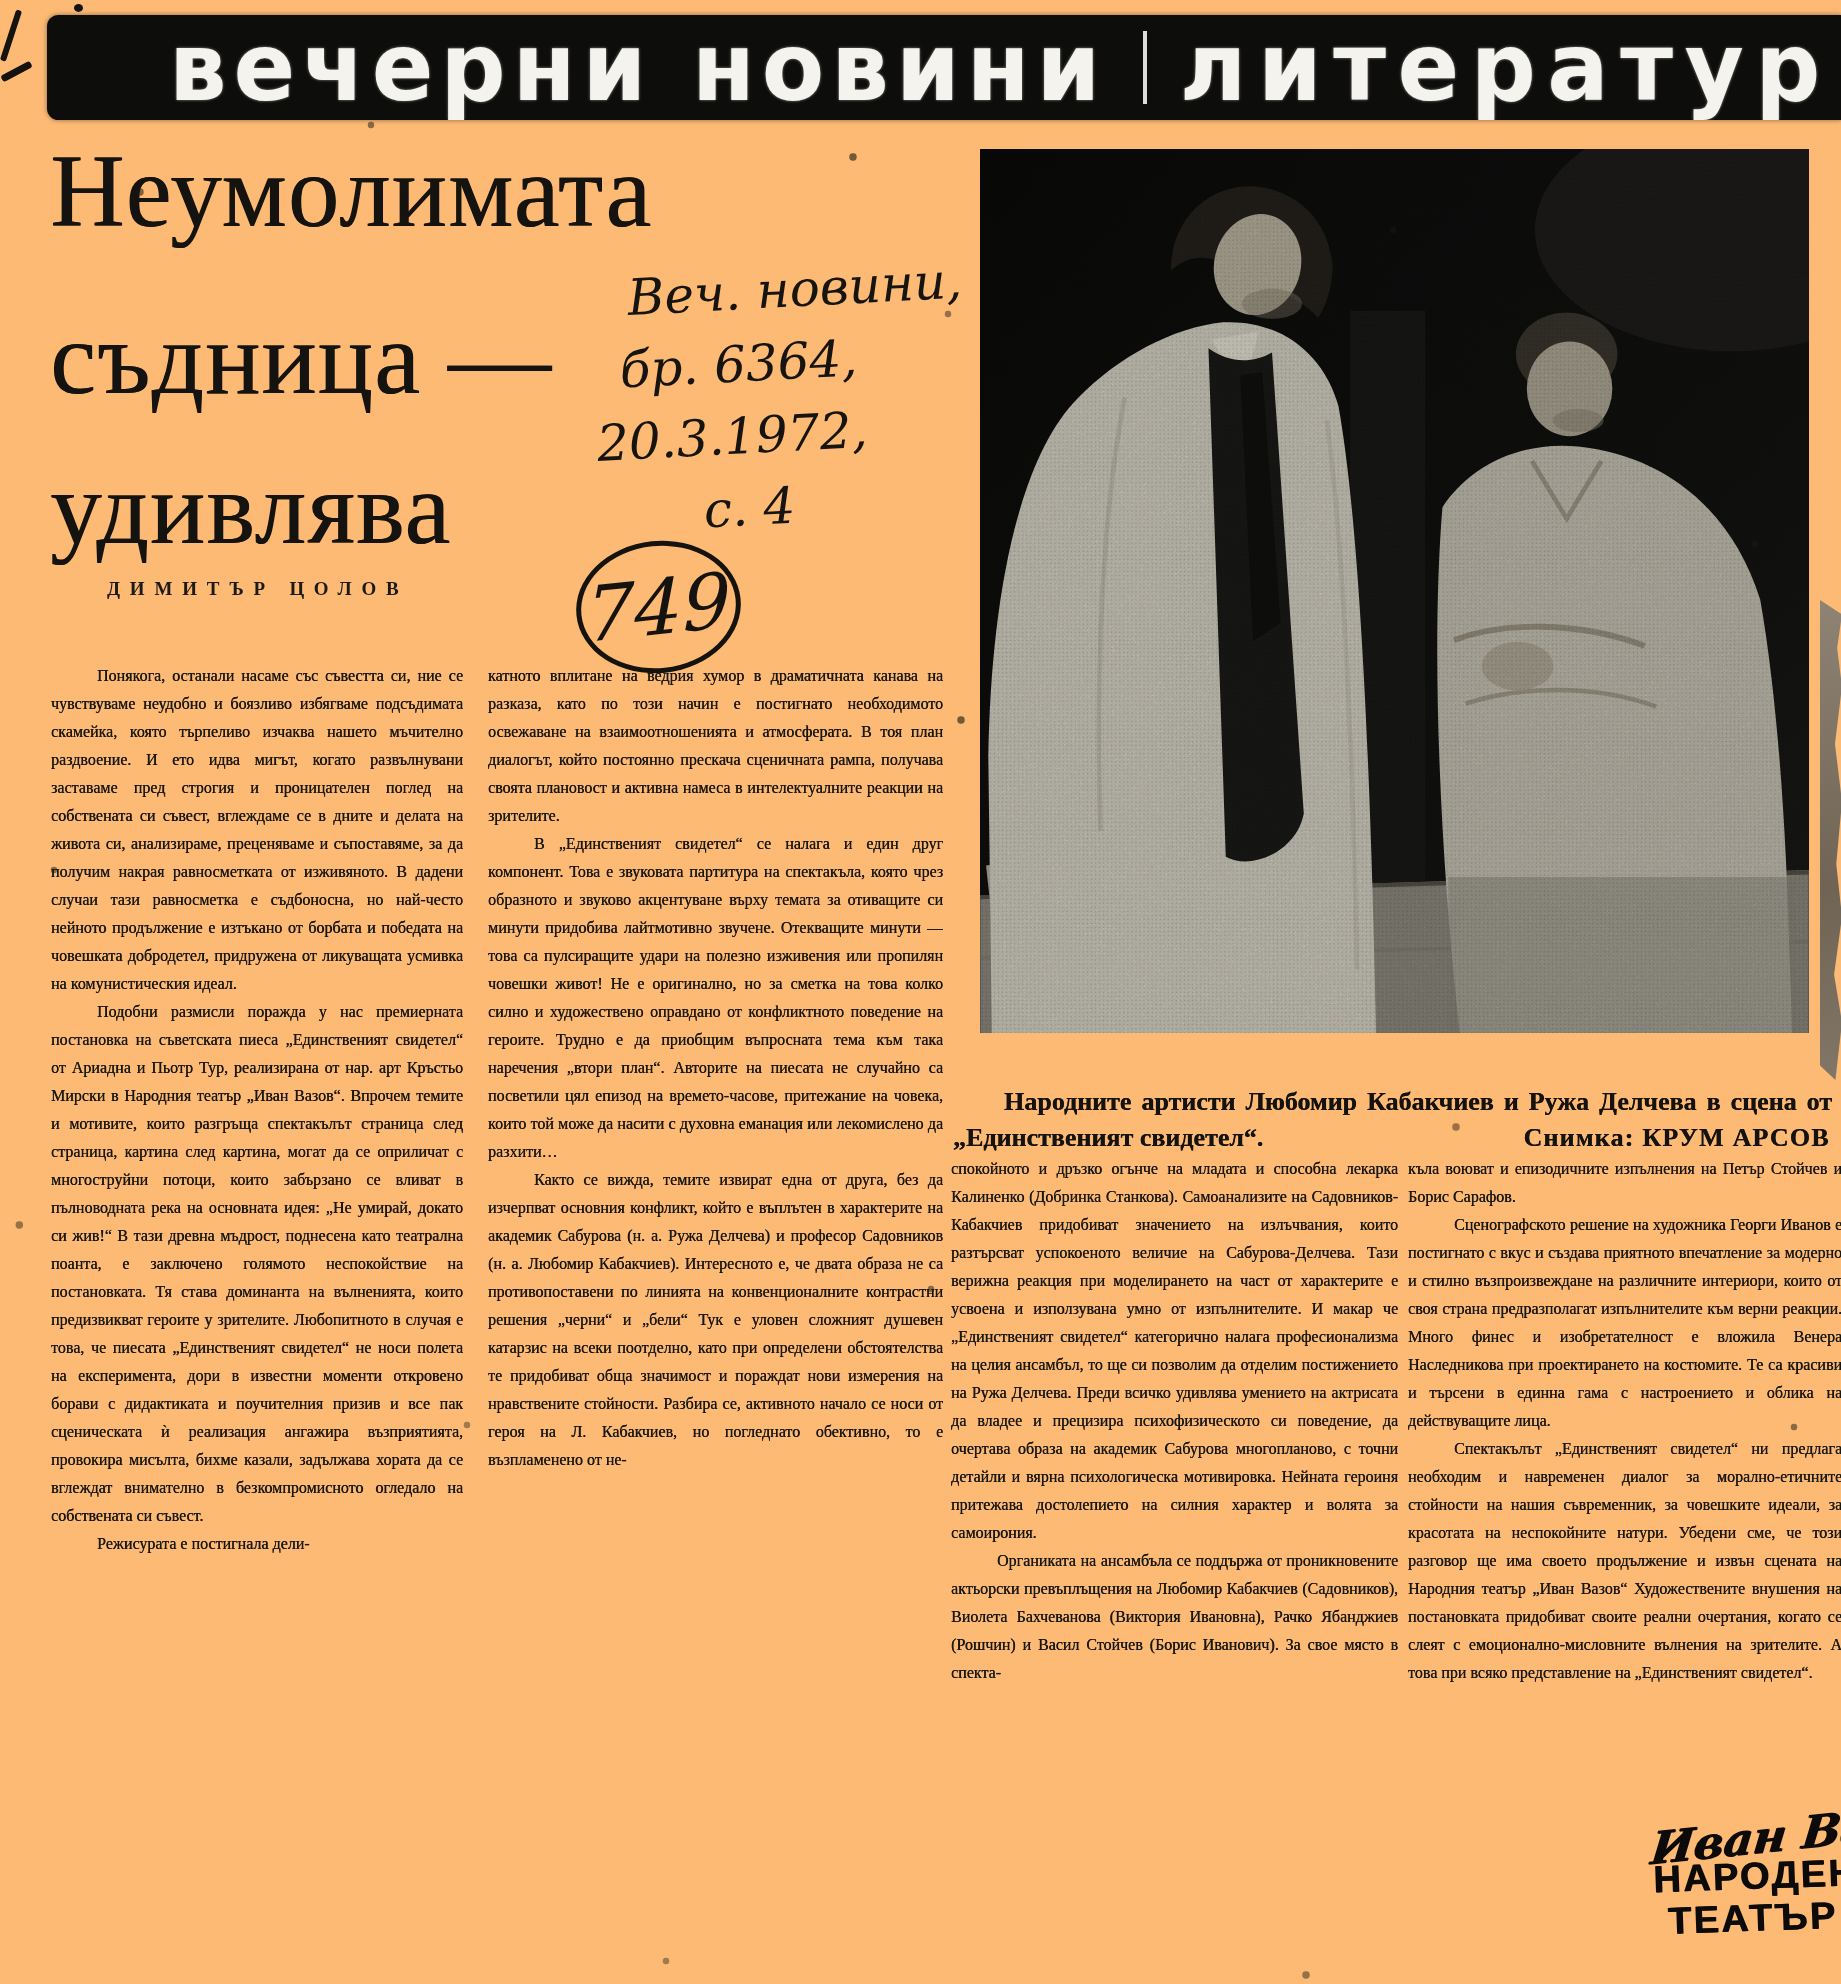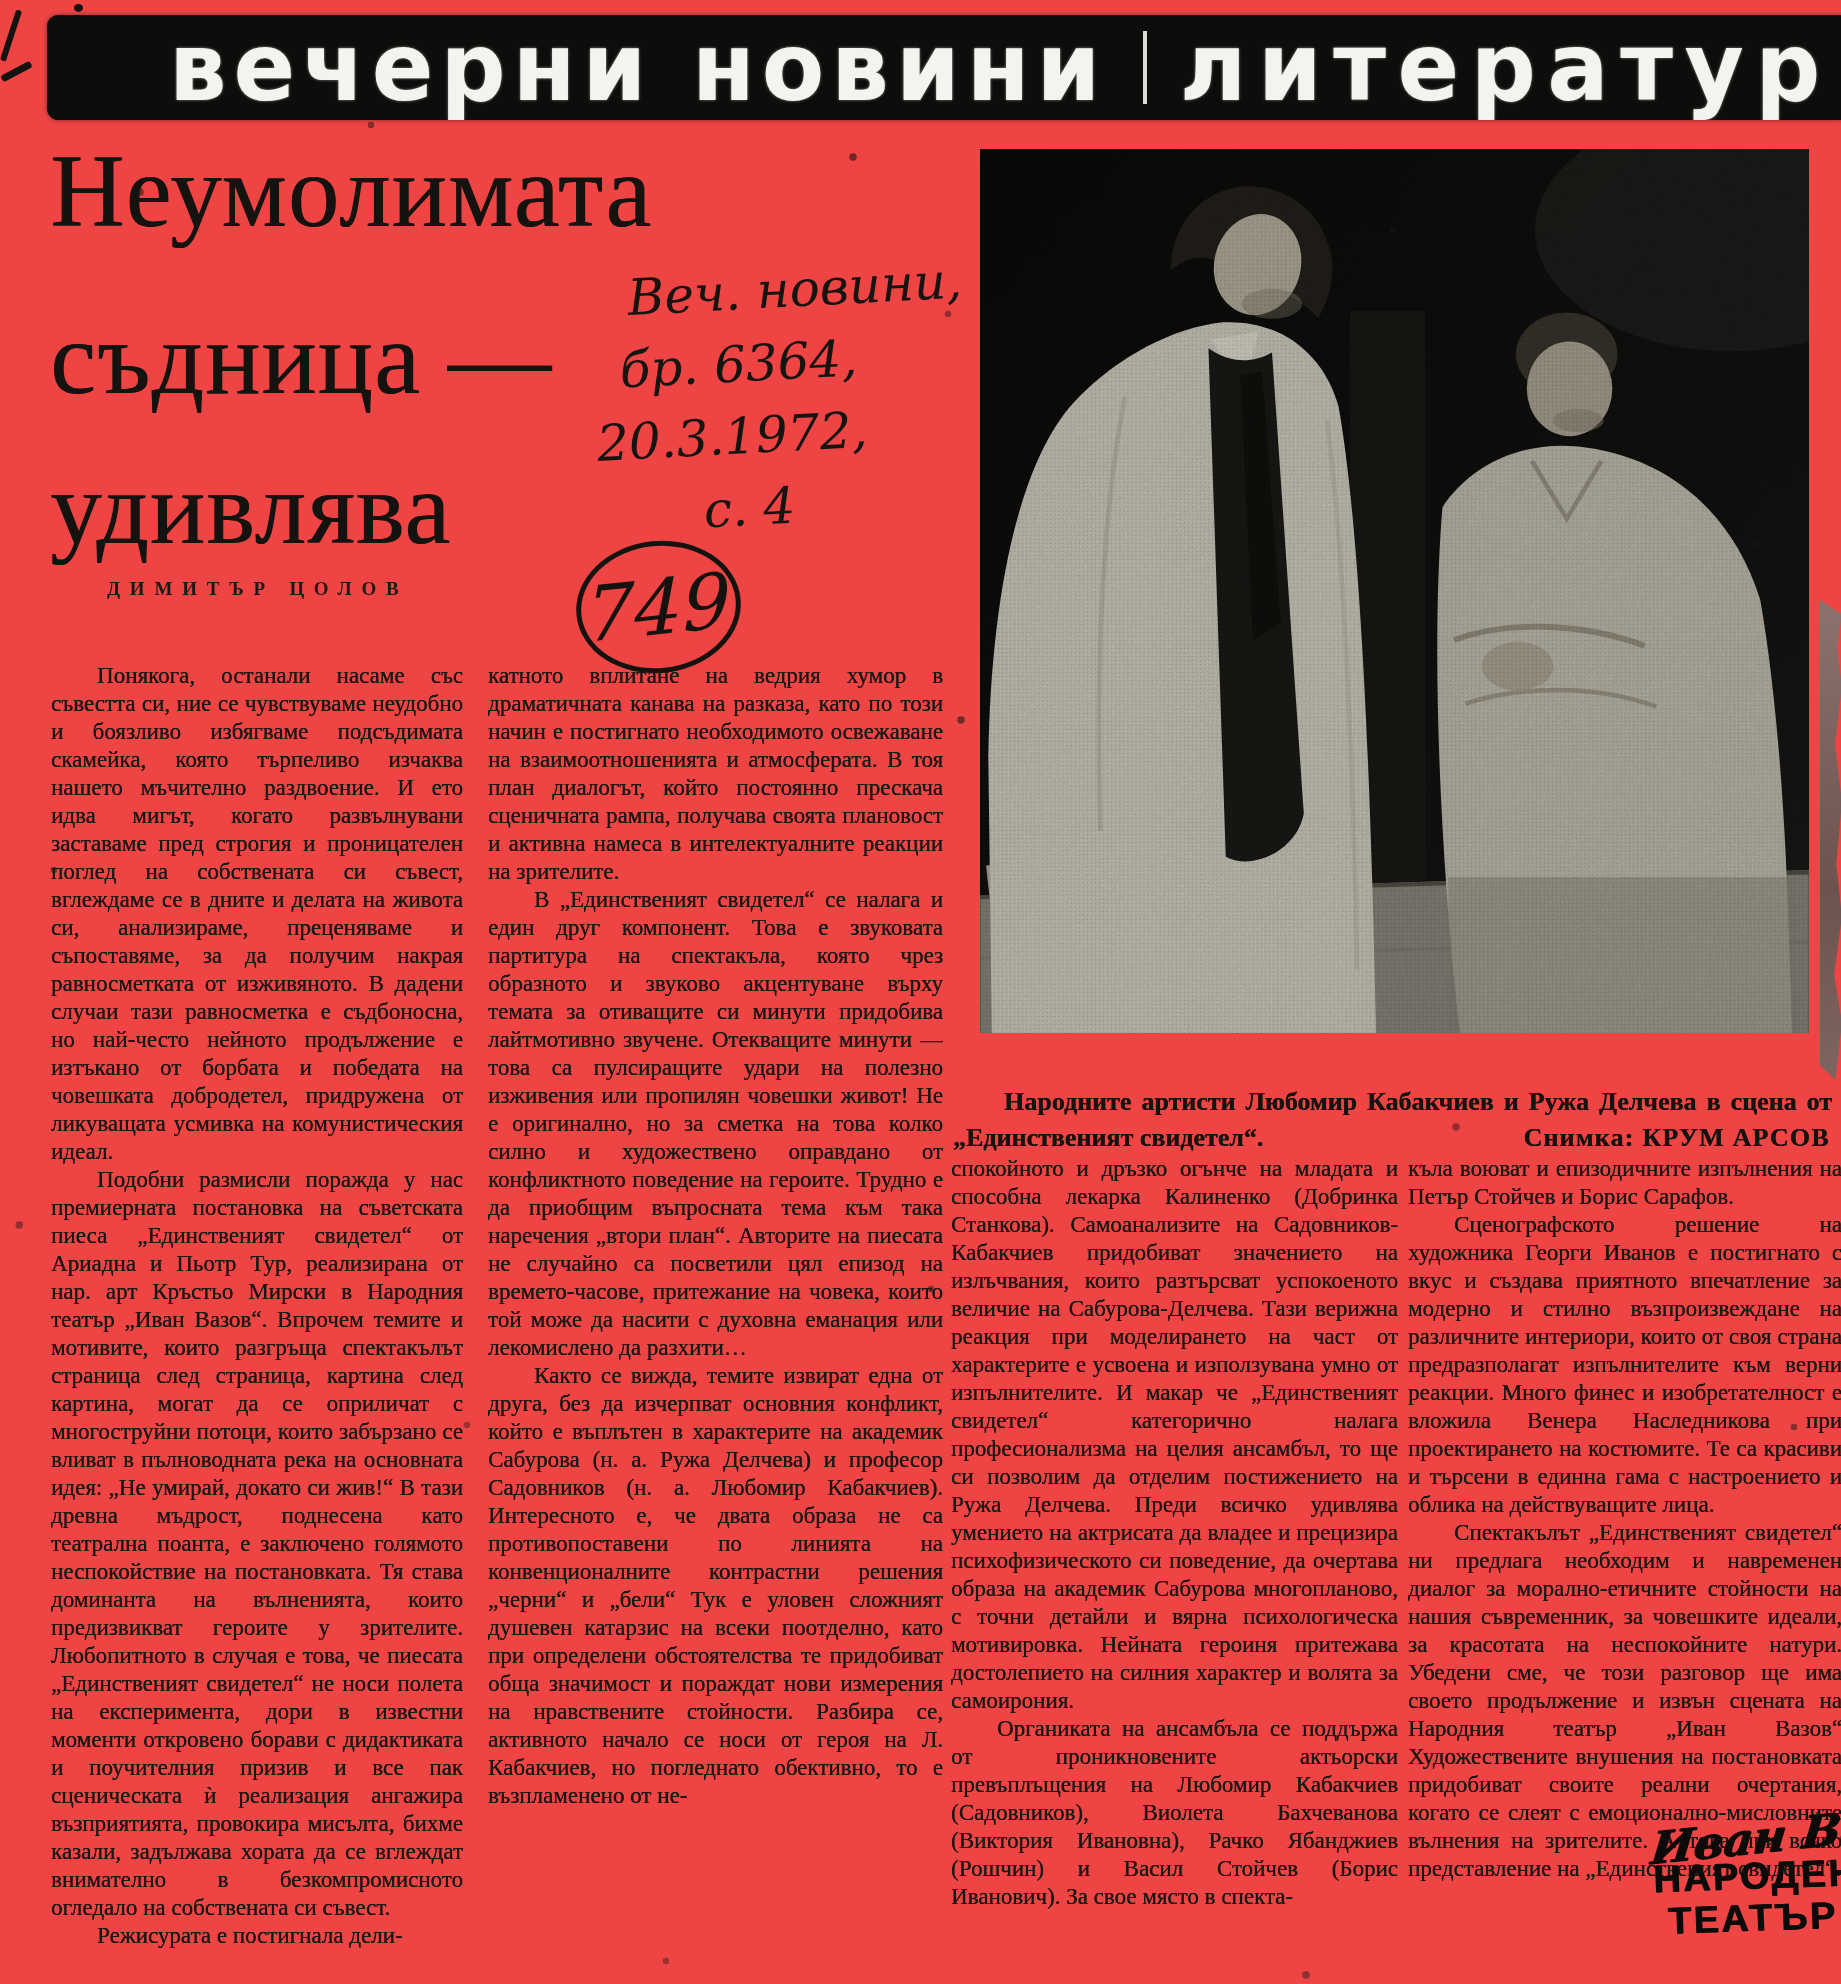--- a/index.html
+++ b/index.html
@@ -1,19 +1,19 @@
 <!DOCTYPE html>
 <html lang="bg" style="font-size:9.2px"><head>
 <meta charset="utf-8">
 <style>
   html,body{margin:0;padding:0;background:#e8e7e3;}
   .page{
     position:relative;
     width:1842px;height:1985px;
-    background:#ef4444;
+    background:#fdba74;
     overflow:hidden;
     font-family:"Liberation Serif", serif;
     color:#1b1a17;
   }
   
   .masthead{
     position:absolute;left:47px;top:15px;width:1795px;height:105px;
     background:#0d0d0c;border-radius:11.5px 0 0 11.5px;
     display:flex;align-items:center;overflow:hidden;
     box-shadow:0 0 5.8px rgba(0,0,0,.45);
@@ -60,21 +60,21 @@
   }
   
   .byline{
     position:absolute;left:107px;top:578px;
     font-size:19px;font-weight:bold;letter-spacing:9.8px;color:#1c1a16;
     white-space:nowrap;
   }
   
   .col{
     position:absolute;top:662px;height:1316px;overflow:hidden;
-    font-size:23px;line-height:28px;text-align:justify;
+    font-size:16px;line-height:28px;text-align:justify;
     color:#191814;text-shadow:0.3px 0 0 currentColor;
   }
   .col p{margin:0;}
   .col p.indent{text-indent:46px;}
   .col1{left:51px;width:412px;}
   .col2{left:488px;width:455px;}
   .col3{left:951px;top:1155px;width:447px;height:825px;}
   .col4{left:1408px;top:1155px;width:434px;height:825px;}
   
   .photo{

